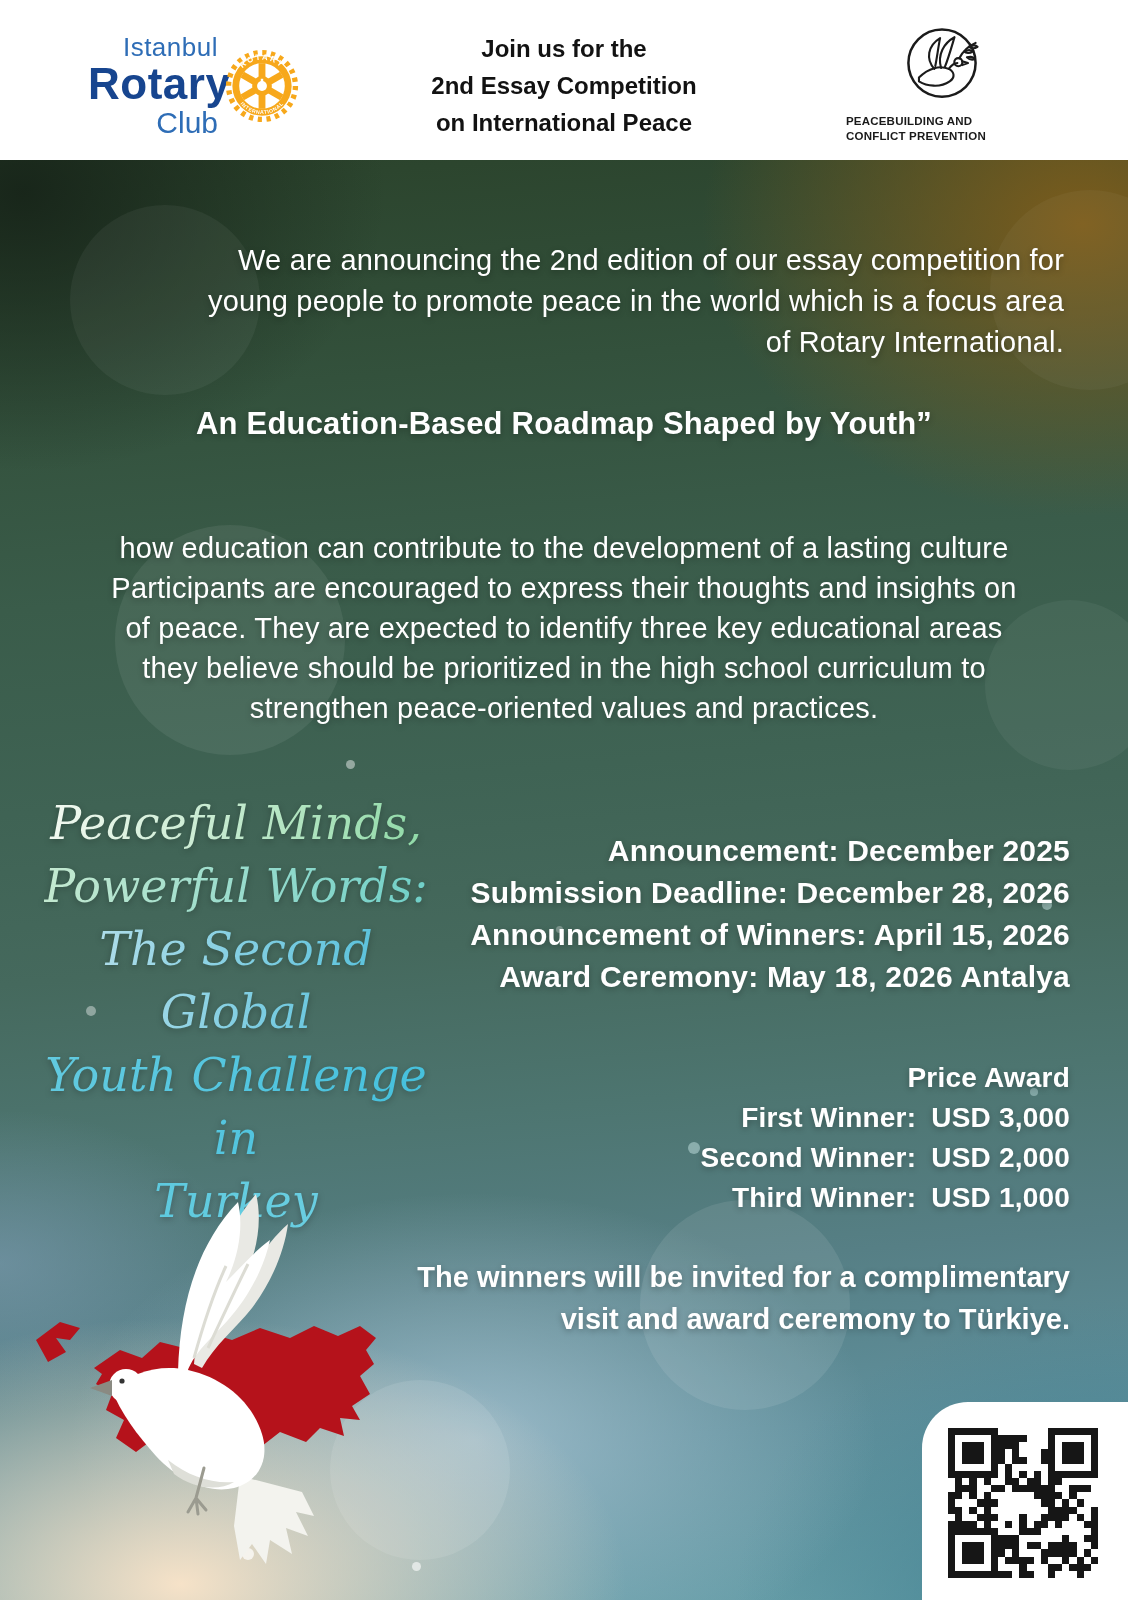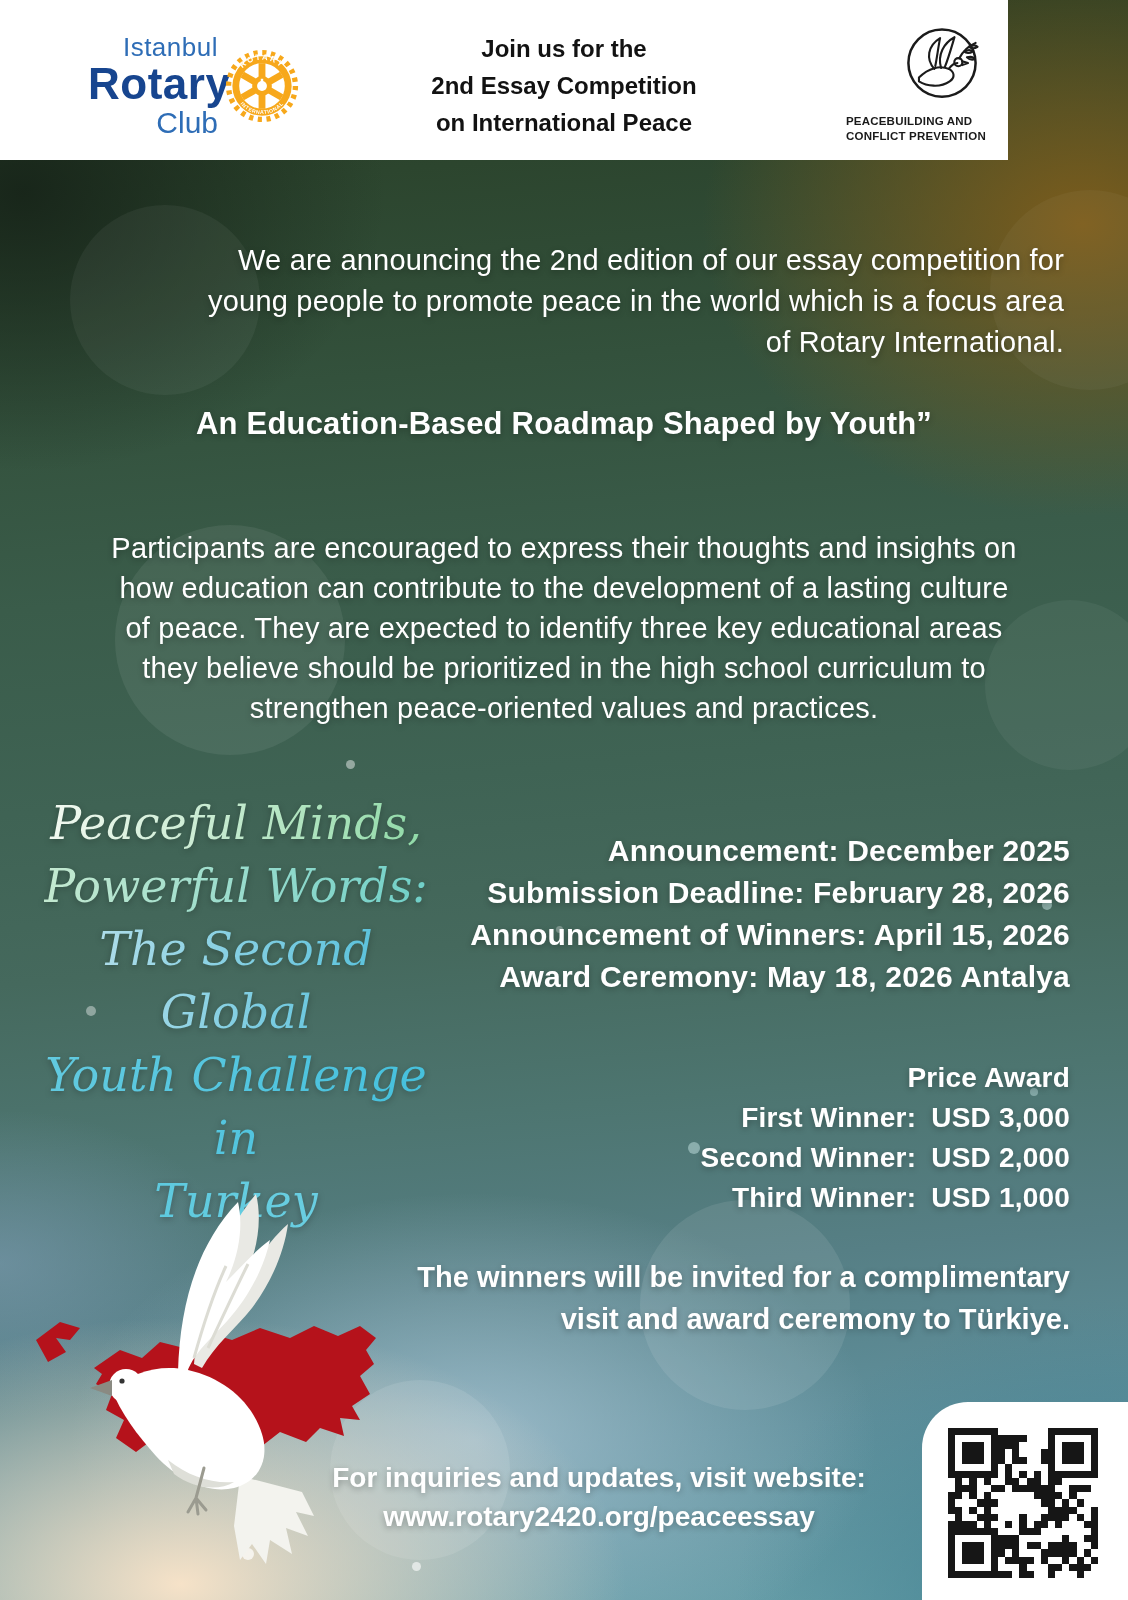--- a/index.html
+++ b/index.html
@@ -10,21 +10,21 @@
       radial-gradient(ellipse 560px 430px at 96% 14%, rgba(128,93,26,0.95), rgba(128,93,26,0) 68%),
       radial-gradient(ellipse 520px 400px at 2% 12%, rgba(21,33,23,0.85), rgba(21,33,23,0) 70%),
       radial-gradient(ellipse 720px 430px at 16% 99%, #f6e2c8 0%, rgba(246,226,200,0) 62%),
       radial-gradient(ellipse 620px 380px at 42% 90%, rgba(168,196,211,0.8), rgba(168,196,211,0) 65%),
       radial-gradient(ellipse 340px 220px at 0% 79%, rgba(128,158,182,0.55), rgba(128,158,182,0) 70%),
       radial-gradient(ellipse 560px 430px at 100% 100%, rgba(62,126,142,0.95), rgba(62,126,142,0) 70%),
       linear-gradient(175deg,#26381f 0%,#2c452e 12%,#33513c 24%,#3a5c4a 36%,#3f6354 48%,#45695d 58%,#4d7570 68%,#567f85 78%,#5f8f9b 88%,#68a0aa 100%);
   }
   .bokeh{position:absolute;border-radius:50%;pointer-events:none;}
   
-  .header-bar{position:absolute;top:0;left:0;width:1008px;height:160px;background:#ffffff;}
+  .header-bar{position:absolute;top:0;left:0;width:1128px;height:160px;background:#ffffff;}
   .rotary-text{position:absolute;top:34px;left:88px;width:130px;text-align:right;color:#2e6db6;line-height:1;}
   .rotary-city{font-size:26px;letter-spacing:0.5px;margin-bottom:2px;}
   .rotary-name{font-size:44px;font-weight:700;color:#17458f;margin:1px 0 2px 0;letter-spacing:0.5px;}
   .rotary-suffix{font-size:30px;}
   .rotary-wheel{position:absolute;top:48px;left:224px;}
   .invite{position:absolute;top:30px;left:0;width:1128px;text-align:center;color:#121212;font-weight:700;font-size:24px;line-height:37px;}
   .pb-logo{position:absolute;top:18px;left:894px;}
   .pb-label{position:absolute;top:114px;left:846px;width:190px;text-align:left;font-size:11.5px;font-weight:700;color:#1a1a1a;line-height:15px;letter-spacing:0.2px;}
   
   .wtext{color:#ffffff;text-shadow:0 2px 6px rgba(0,0,0,0.28);}
@@ -133,38 +133,38 @@
     <div>We are announcing the 2nd edition of our essay competition for</div>
     <div>young people to promote peace in the world which is a focus area</div>
     <div>of Rotary International.</div>
   </div>
 
   <div class="theme wtext">
     <div>An Education-Based Roadmap Shaped by Youth”</div>
   </div>
 
   <div class="participants wtext">
+    <div>how education can contribute to the development of a lasting culture</div>
     <div>Participants are encouraged to express their thoughts and insights on</div>
-    <div>how education can contribute to the development of a lasting culture</div>
     <div>of peace. They are expected to identify three key educational areas</div>
     <div>they believe should be prioritized in the high school curriculum to</div>
     <div>strengthen peace-oriented values and practices.</div>
   </div>
 
   <div class="script-title">
     <div class="sg1">Peaceful Minds,</div>
     <div class="sg2">Powerful Words:</div>
     <div class="sg3">The Second Global</div>
     <div class="sg4">Youth Challenge in</div>
     <div class="sg5">Turkey</div>
   </div>
 
   <div class="schedule wtext">
     <div>Announcement: December 2025</div>
-    <div>Submission Deadline: February 28, 2026</div>
+    <div>Submission Deadline: December 28, 2026</div>
     <div>Announcement of Winners: April 15, 2026</div>
     <div>Award Ceremony: May 18, 2026 Antalya</div>
   </div>
 
   <div class="awards wtext">
     <div>Price Award</div>
     <div>
       <span>First Winner:</span><span class="award-value">USD 3,000</span>
     </div>
     <div>
@@ -194,24 +194,20 @@
         <path fill="#dedfd8" d="M160,292 C180,308 204,316 226,314 C210,324 184,320 166,306 Z"></path>
         <circle cx="118" cy="218" r="17" fill="#ffffff"></circle>
         <path fill="#8a8a82" d="M104,212 L82,220 L104,228 Z"></path>
         <circle cx="114" cy="213" r="2.6" fill="#333333"></circle>
         <path stroke="#9b9b90" stroke-width="3" fill="none" stroke-linecap="round" d="M196,300 L188,330 M188,330 L180,344 M188,330 L190,346 M188,330 L198,342"></path>
         <path stroke="#dcdcd4" stroke-width="3" fill="none" d="M200,180 C214,150 228,120 240,96 M186,190 C196,154 206,124 218,98"></path>
       </g>
     </svg>
   </div>
 
-  <div class="footer-note wtext">
-    <div>For inquiries and updates, visit website:</div>
-    <div>www.rotary2420.org/peaceessay</div>
-  </div>
 
   <div class="qr-panel">
     <div class="qr-box"><svg viewBox="0 0 21 21" width="150" height="150" shape-rendering="crispEdges" fill="#161616">
           <rect x="0" y="0" width="1" height="1"></rect>
           <rect x="1" y="0" width="1" height="1"></rect>
           <rect x="2" y="0" width="1" height="1"></rect>
           <rect x="3" y="0" width="1" height="1"></rect>
           <rect x="4" y="0" width="1" height="1"></rect>
           <rect x="5" y="0" width="1" height="1"></rect>
           <rect x="6" y="0" width="1" height="1"></rect>

